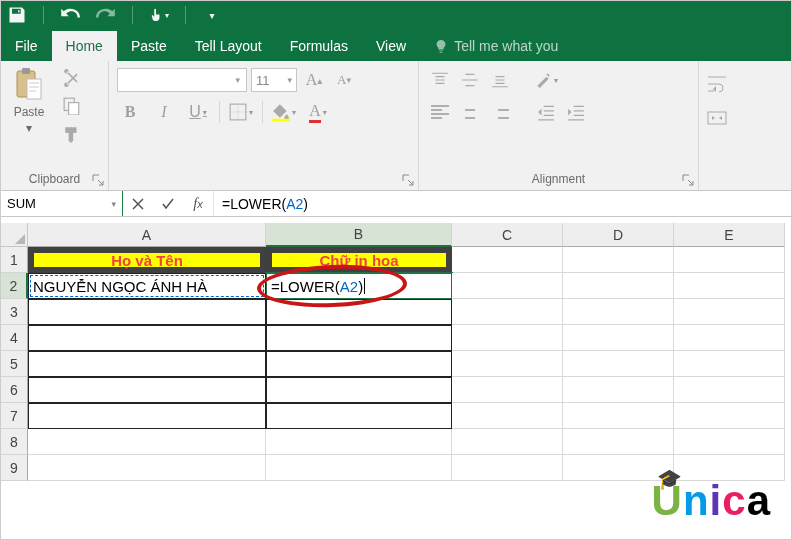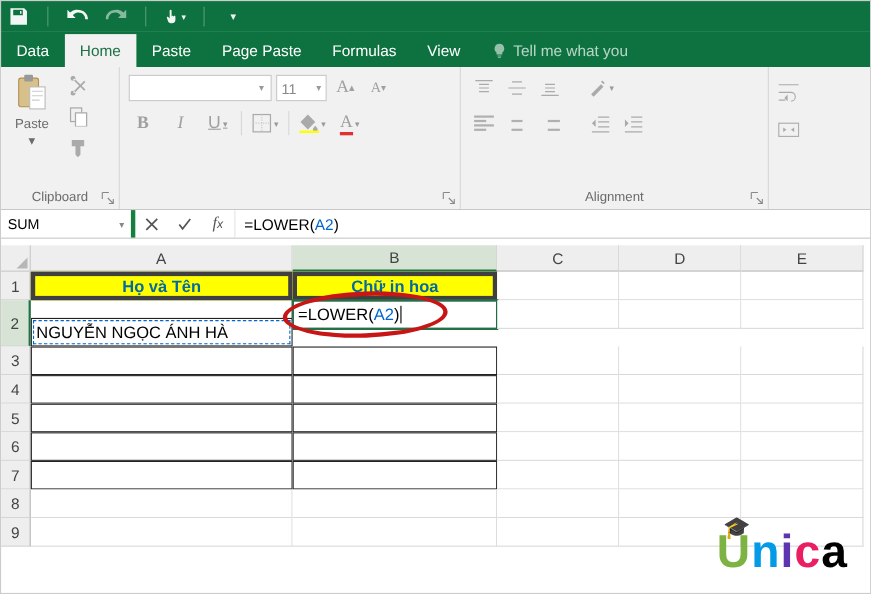--- a/index.html
+++ b/index.html
@@ -38,40 +38,40 @@
   .rbtn .dd { font-size:8px; margin-left:2px;}
   .align .rg-body { flex-direction:column; gap:6px; width:220px;}
   .align-row { display:flex; gap:4px;}
   .ab-lines { width:18px; height:14px; display:flex; flex-direction:column; justify-content:space-between; }
   .ab-lines i { height:2px; background:#b0b0b0; display:block;}
   .wrap .rg-body { flex-direction:column; gap:8px; width:70px; padding-top:4px;}
   .corner { position:absolute; right:3px; bottom:3px; width:14px; height:14px; cursor:pointer;}
   .corner svg { width:14px; height:14px; }
   
   .fbar-row { height:26px; border-bottom:1px solid #c7c7c7; display:flex; align-items:stretch; background:#fff;}
-  .namebox { width:122px; border-right:4px solid #15803d; display:flex; align-items:center; padding:0 6px; font-size:13px; justify-content:space-between;}
+  .namebox { width:122px; border-right:1px solid #15803d; display:flex; align-items:center; padding:0 6px; font-size:13px; justify-content:space-between;}
   .namebox .dd { font-size:9px; color:#888;}
   .fx-ctrl { display:flex; align-items:center; border-right:1px solid #e4e4e4; }
   .fx-ctrl .fb { width:30px; display:flex; align-items:center; justify-content:center; color:#555; cursor:pointer; font-size:15px;}
   .fx-ctrl .fb.fx { font-style:italic; font-family: "Cambria Math", serif; }
   .formula-input { flex:1; padding:0 8px; font-size:14px; display:flex; align-items:center;}
   
   .grid { position:relative; }
   .hdr-row { display:flex; }
   .corner-sel { width:27px; height:24px; border-right:1px solid #c7c7c7; border-bottom:1px solid #c7c7c7; background:#eee; position:relative;}
   .corner-sel::after { content:""; position:absolute; right:2px; bottom:2px; border-left:10px solid transparent; border-bottom:10px solid #b7b7b7;}
   .colhdr { height:24px; border-right:1px solid #d4d4d4; border-bottom:1px solid #aaa; background:#eee; display:flex; align-items:center; justify-content:center; font-size:14px; color:#444; flex:0 0 auto;}
   .colhdr.wa { width:238px;} .colhdr.wb { width:186px;} .colhdr.wc { width:111px;} .colhdr.wd { width:111px;} .colhdr.we { width:111px;}
   .colhdr.active { background:#d7e4d5; border-bottom:2px solid #1e7145; }
   .row { display:flex;}
   .rowhdr { width:27px; border-right:1px solid #aaa; border-bottom:1px solid #d4d4d4; background:#eee; display:flex; align-items:center; justify-content:center; font-size:14px; color:#444;}
   .rowhdr.active { background:#d7e4d5; border-right:2px solid #1e7145;}
   .cell { height:26px; border-right:1px solid #d9d9d9; border-bottom:1px solid #d9d9d9; font-size:15px; padding:0 4px; display:flex; align-items:center; flex:0 0 auto; background:#fff;}
   .cell.wa{width:238px;} .cell.wb{width:186px;} .cell.wc{width:111px;} .cell.wd{width:111px;} .cell.we{width:111px;}
-  .header-cell { background:#ffff00; color:#0369a1; font-weight:bold; justify-content:center; border:4px solid #404040;}
+  .header-cell { background:#ffff00; color:#ef4444; font-weight:bold; justify-content:center; border:6px solid #404040;}
   .bordered { border:1px solid #222;}
   .editing { background:#fff; outline:2px solid #217346; outline-offset:-1px;}
   
   .anno { position:absolute; border:4px solid #c81515; border-radius:50%; width:150px; height:42px; pointer-events:none; transform:rotate(-2deg);}
   
   .wm { position:absolute; right:20px; bottom:14px; font-size:42px; font-weight:700; font-family: Arial, sans-serif; letter-spacing:1px;}
   .wm span:nth-child(1){color:#f7a400;} .wm span:nth-child(2){color:#7cb342;} .wm span:nth-child(3){color:#039be5;} .wm span:nth-child(4){color:#5e35b1;} .wm span:nth-child(5){color:#e91e63;}
   .wm .cap { position:absolute; top:-10px; left:6px; font-size:20px;}
   svg { display:block;}
 </style>
@@ -100,24 +100,24 @@
     <svg viewBox="0 0 16 16">
         <path fill="#fff" d="M7 1c1 0 1 1 1 1v6l1-1 1 1 1-1 1 1v3c0 2-1 4-4 4H7c-2 0-3-2-3-3l-1-3 1-1 2 2V2s0-1 1-1z"></path>
       </svg>
     <span style="font-size:8px; margin-left:2px;">▾</span>
   </div>
   <div class="tb-sep"></div>
   <div class="tb-btn" style="font-size:10px;">▾</div>
 </div>
 
 <div class="tabs">
-  <div class="tab file">Data</div>
+  <div class="tab file">File</div>
   <div class="tab active">Home</div>
   <div class="tab">Paste</div>
-  <div class="tab">Page Paste</div>
+  <div class="tab">Tell Layout</div>
   <div class="tab">Formulas</div>
   <div class="tab">View</div>
   <div class="tab tell">
     <svg viewBox="0 0 16 16">
         <path d="M8 1a5 5 0 0 0-3 9v2h6v-2a5 5 0 0 0-3-9zM6 13h4v1H6zM6.5 15h3v1h-3z"></path>
       </svg>
     <span>Tell me what you</span>
   </div>
 </div>
 
@@ -346,21 +346,21 @@
       <div class="rowhdr">1</div>
     <div class="cell wa header-cell">Họ và Tên</div>
     <div class="cell wb header-cell">Chữ in hoa</div>
     <div class="cell wc"></div>
     <div class="cell wd"></div>
     <div class="cell we"></div>
   </div>
 
   <div class="row">
       <div class="rowhdr active">2</div>
-    <div class="cell wa bordered" style="position:relative;margin-top:16px;">
+    <div class="cell wa bordered" style="position:relative;">
       <span style="position:absolute;inset:1px;border:1.5px dashed #0066cc;pointer-events:none;"></span>
       <span>NGUYỄN NGỌC ÁNH HÀ</span>
     </div>
     <div class="cell wb bordered editing">
       <span>=LOWER(</span>
         <span style="color:#0066cc">A2</span>
         <span>)</span>
         <span style="border-right:1px solid #000;height:16px;margin-left:1px;"></span>
     </div>
     <div class="cell wc"></div>

